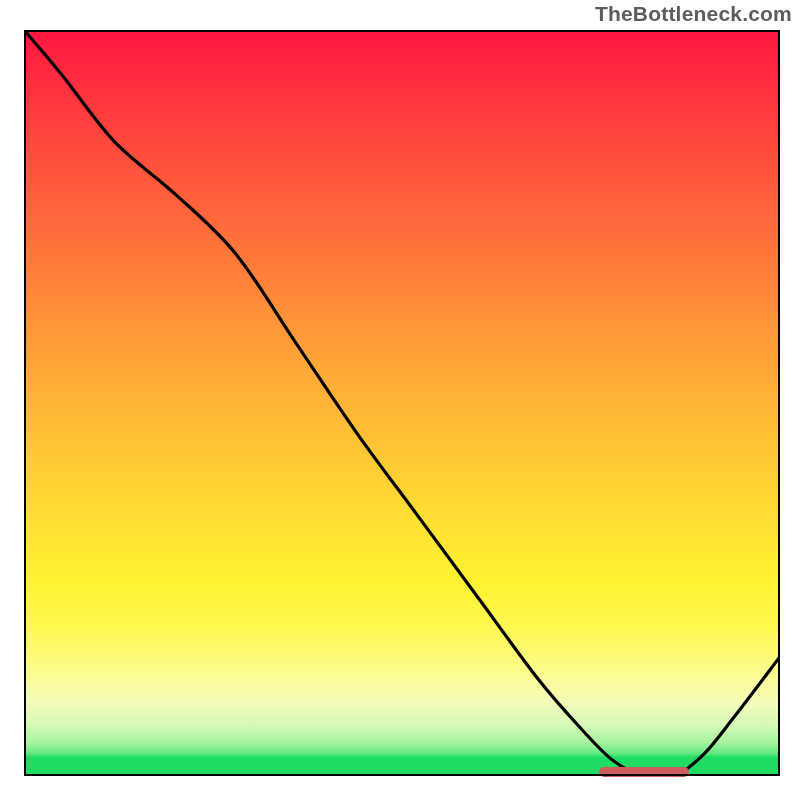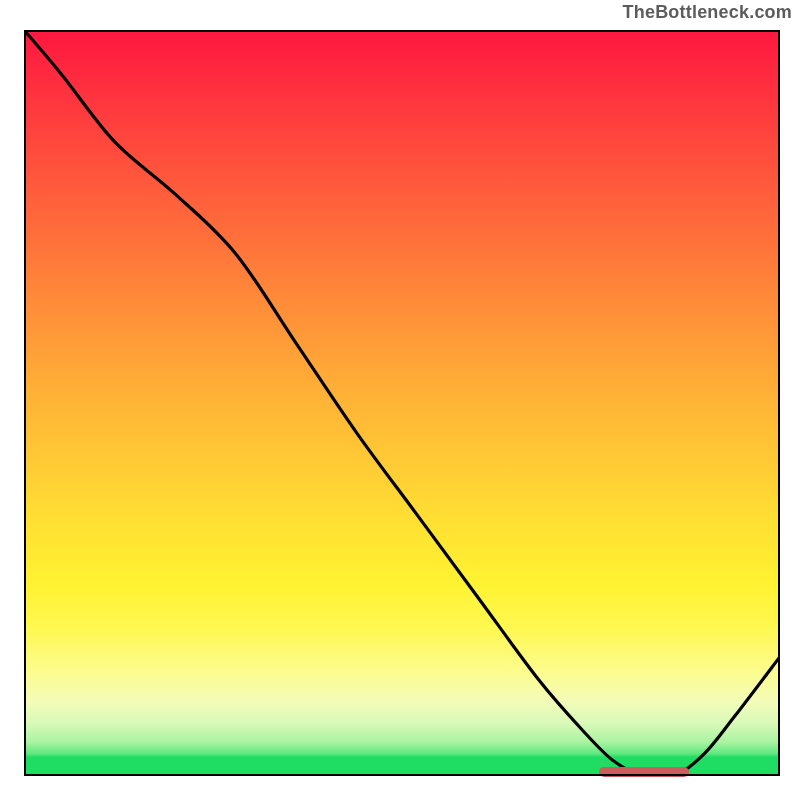--- a/index.html
+++ b/index.html
@@ -13,21 +13,21 @@
   }
   .stage {
     position: relative;
     width: 800px;
     height: 800px;
   }
   .watermark {
     position: absolute;
     top: 2px;
     right: 8px;
-    font-size: 18px;
+    font-size: 21px;
     font-weight: 600;
     color: #5c5c5c;
     letter-spacing: 0.2px;
     user-select: none;
   }
   .plot {
     position: absolute;
     left: 24px;
     top: 30px;
     width: 756px;

